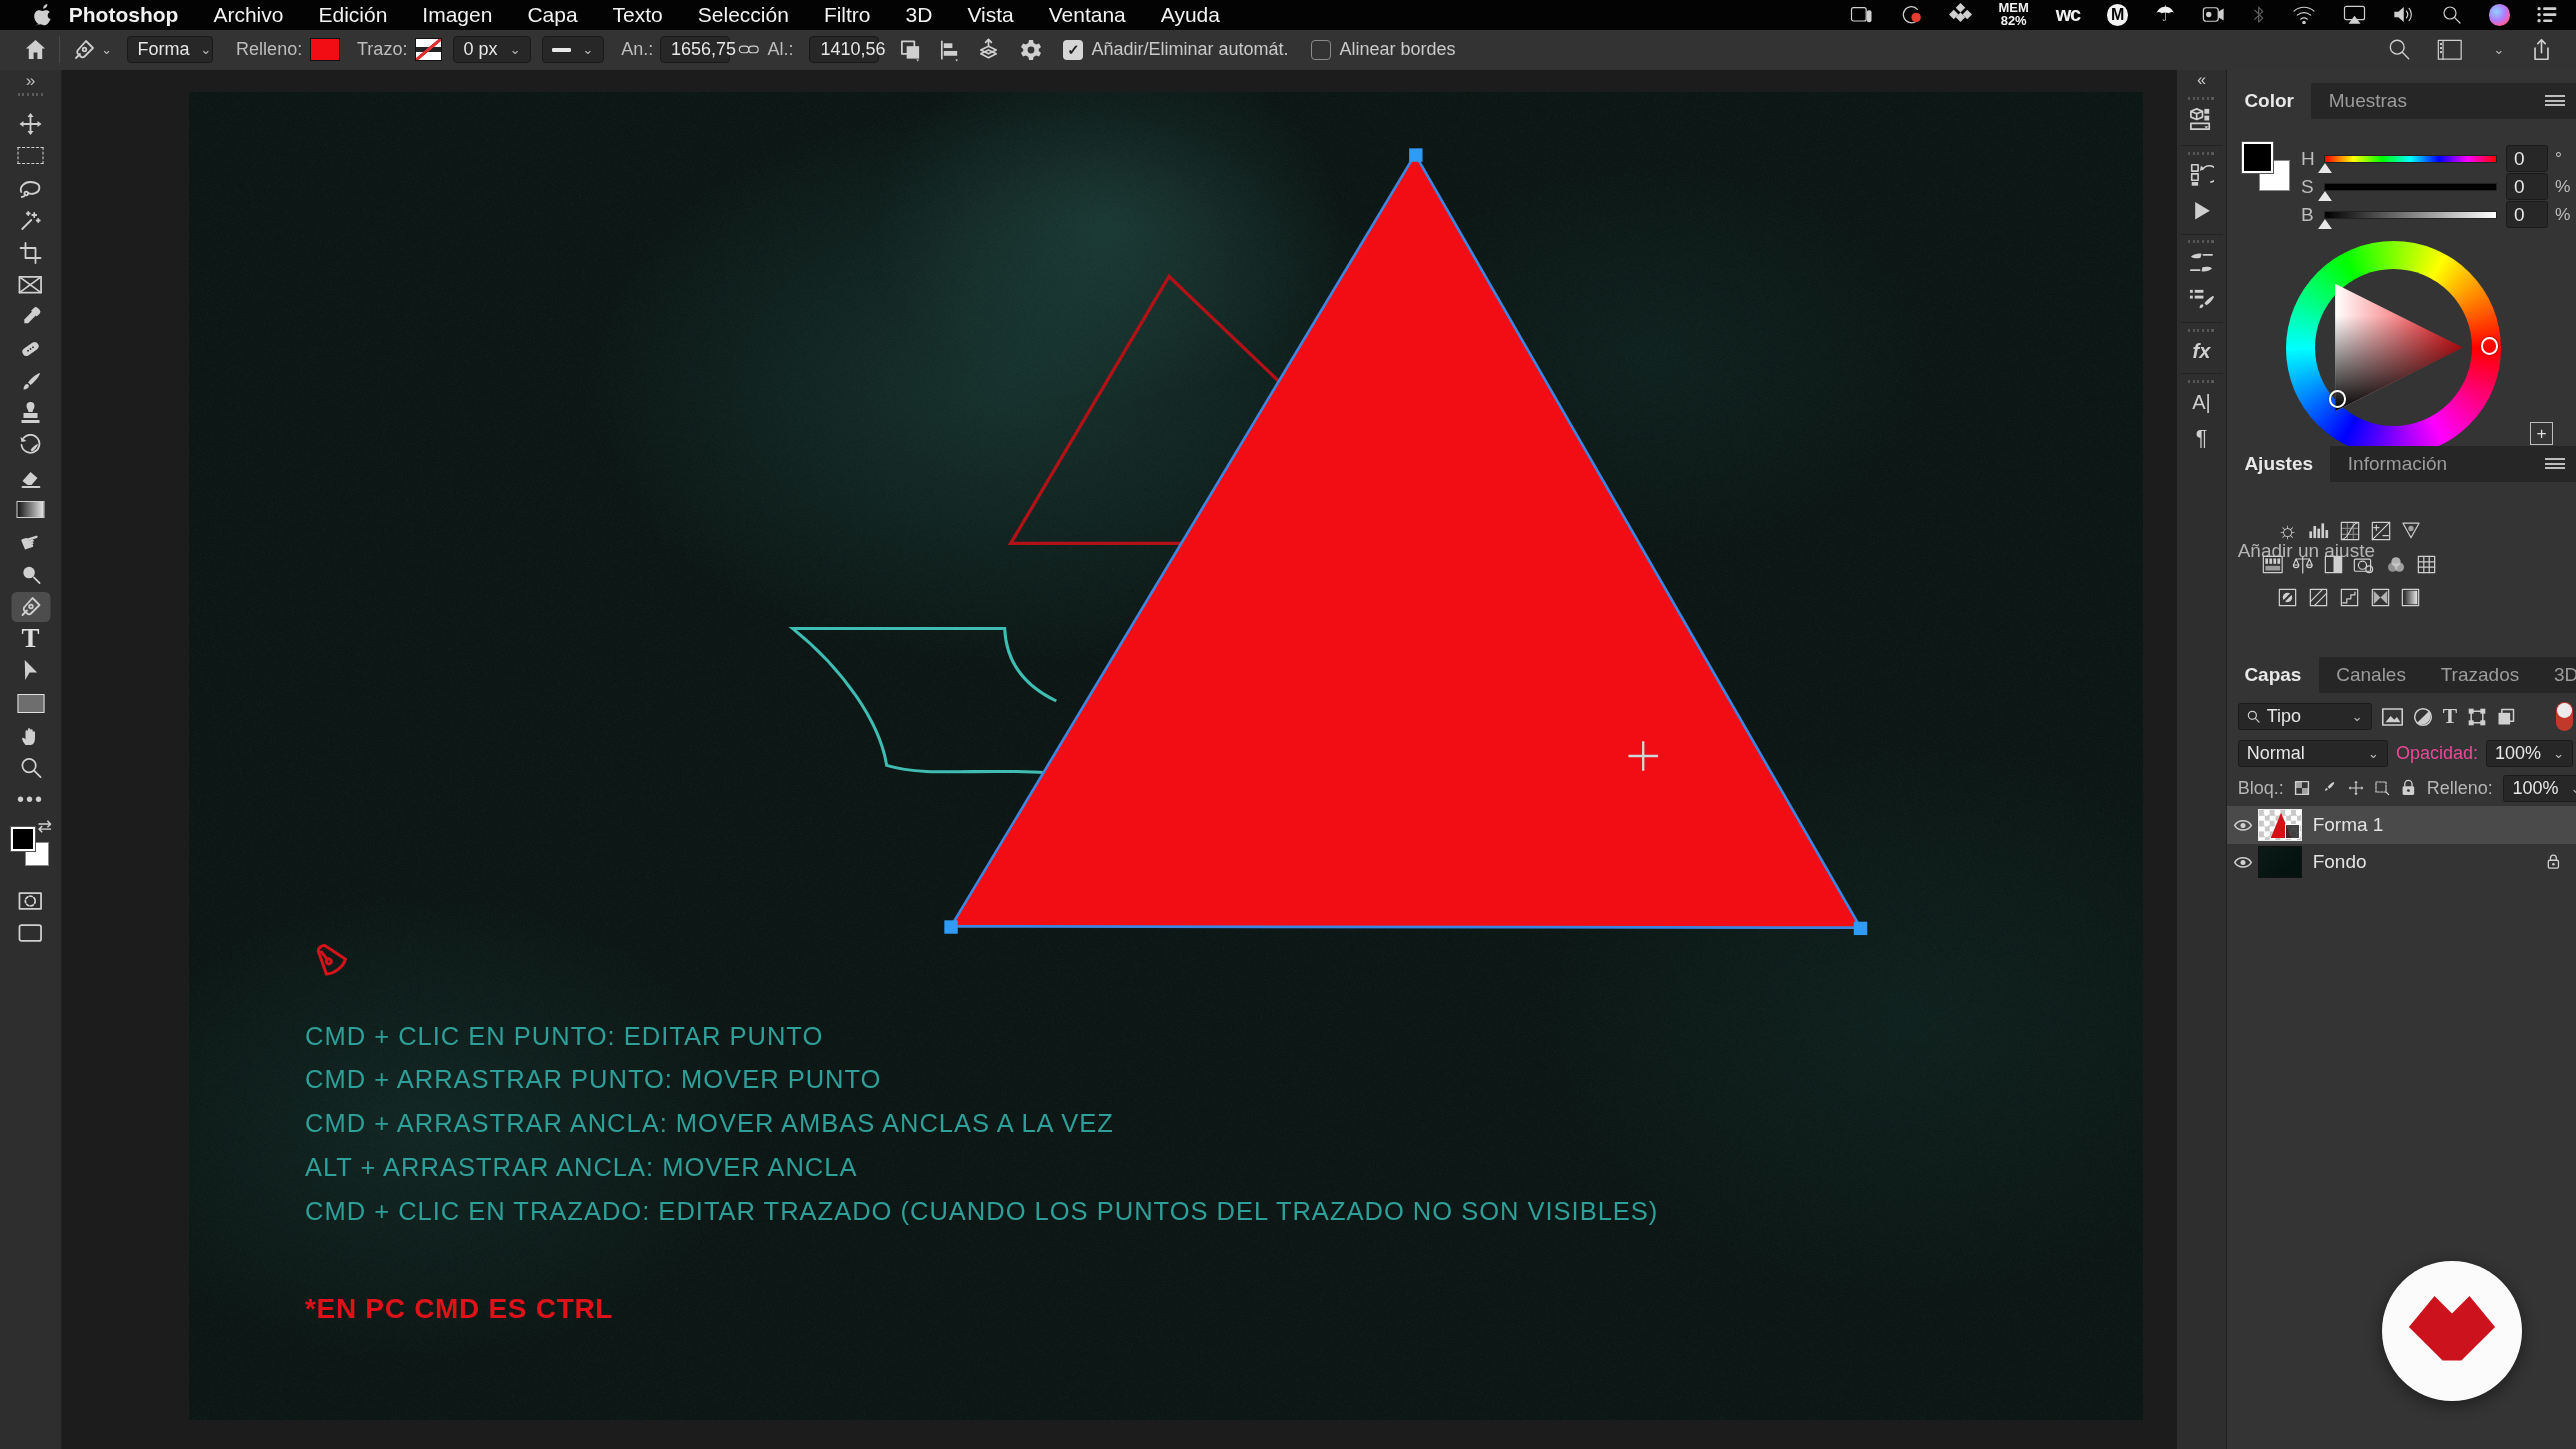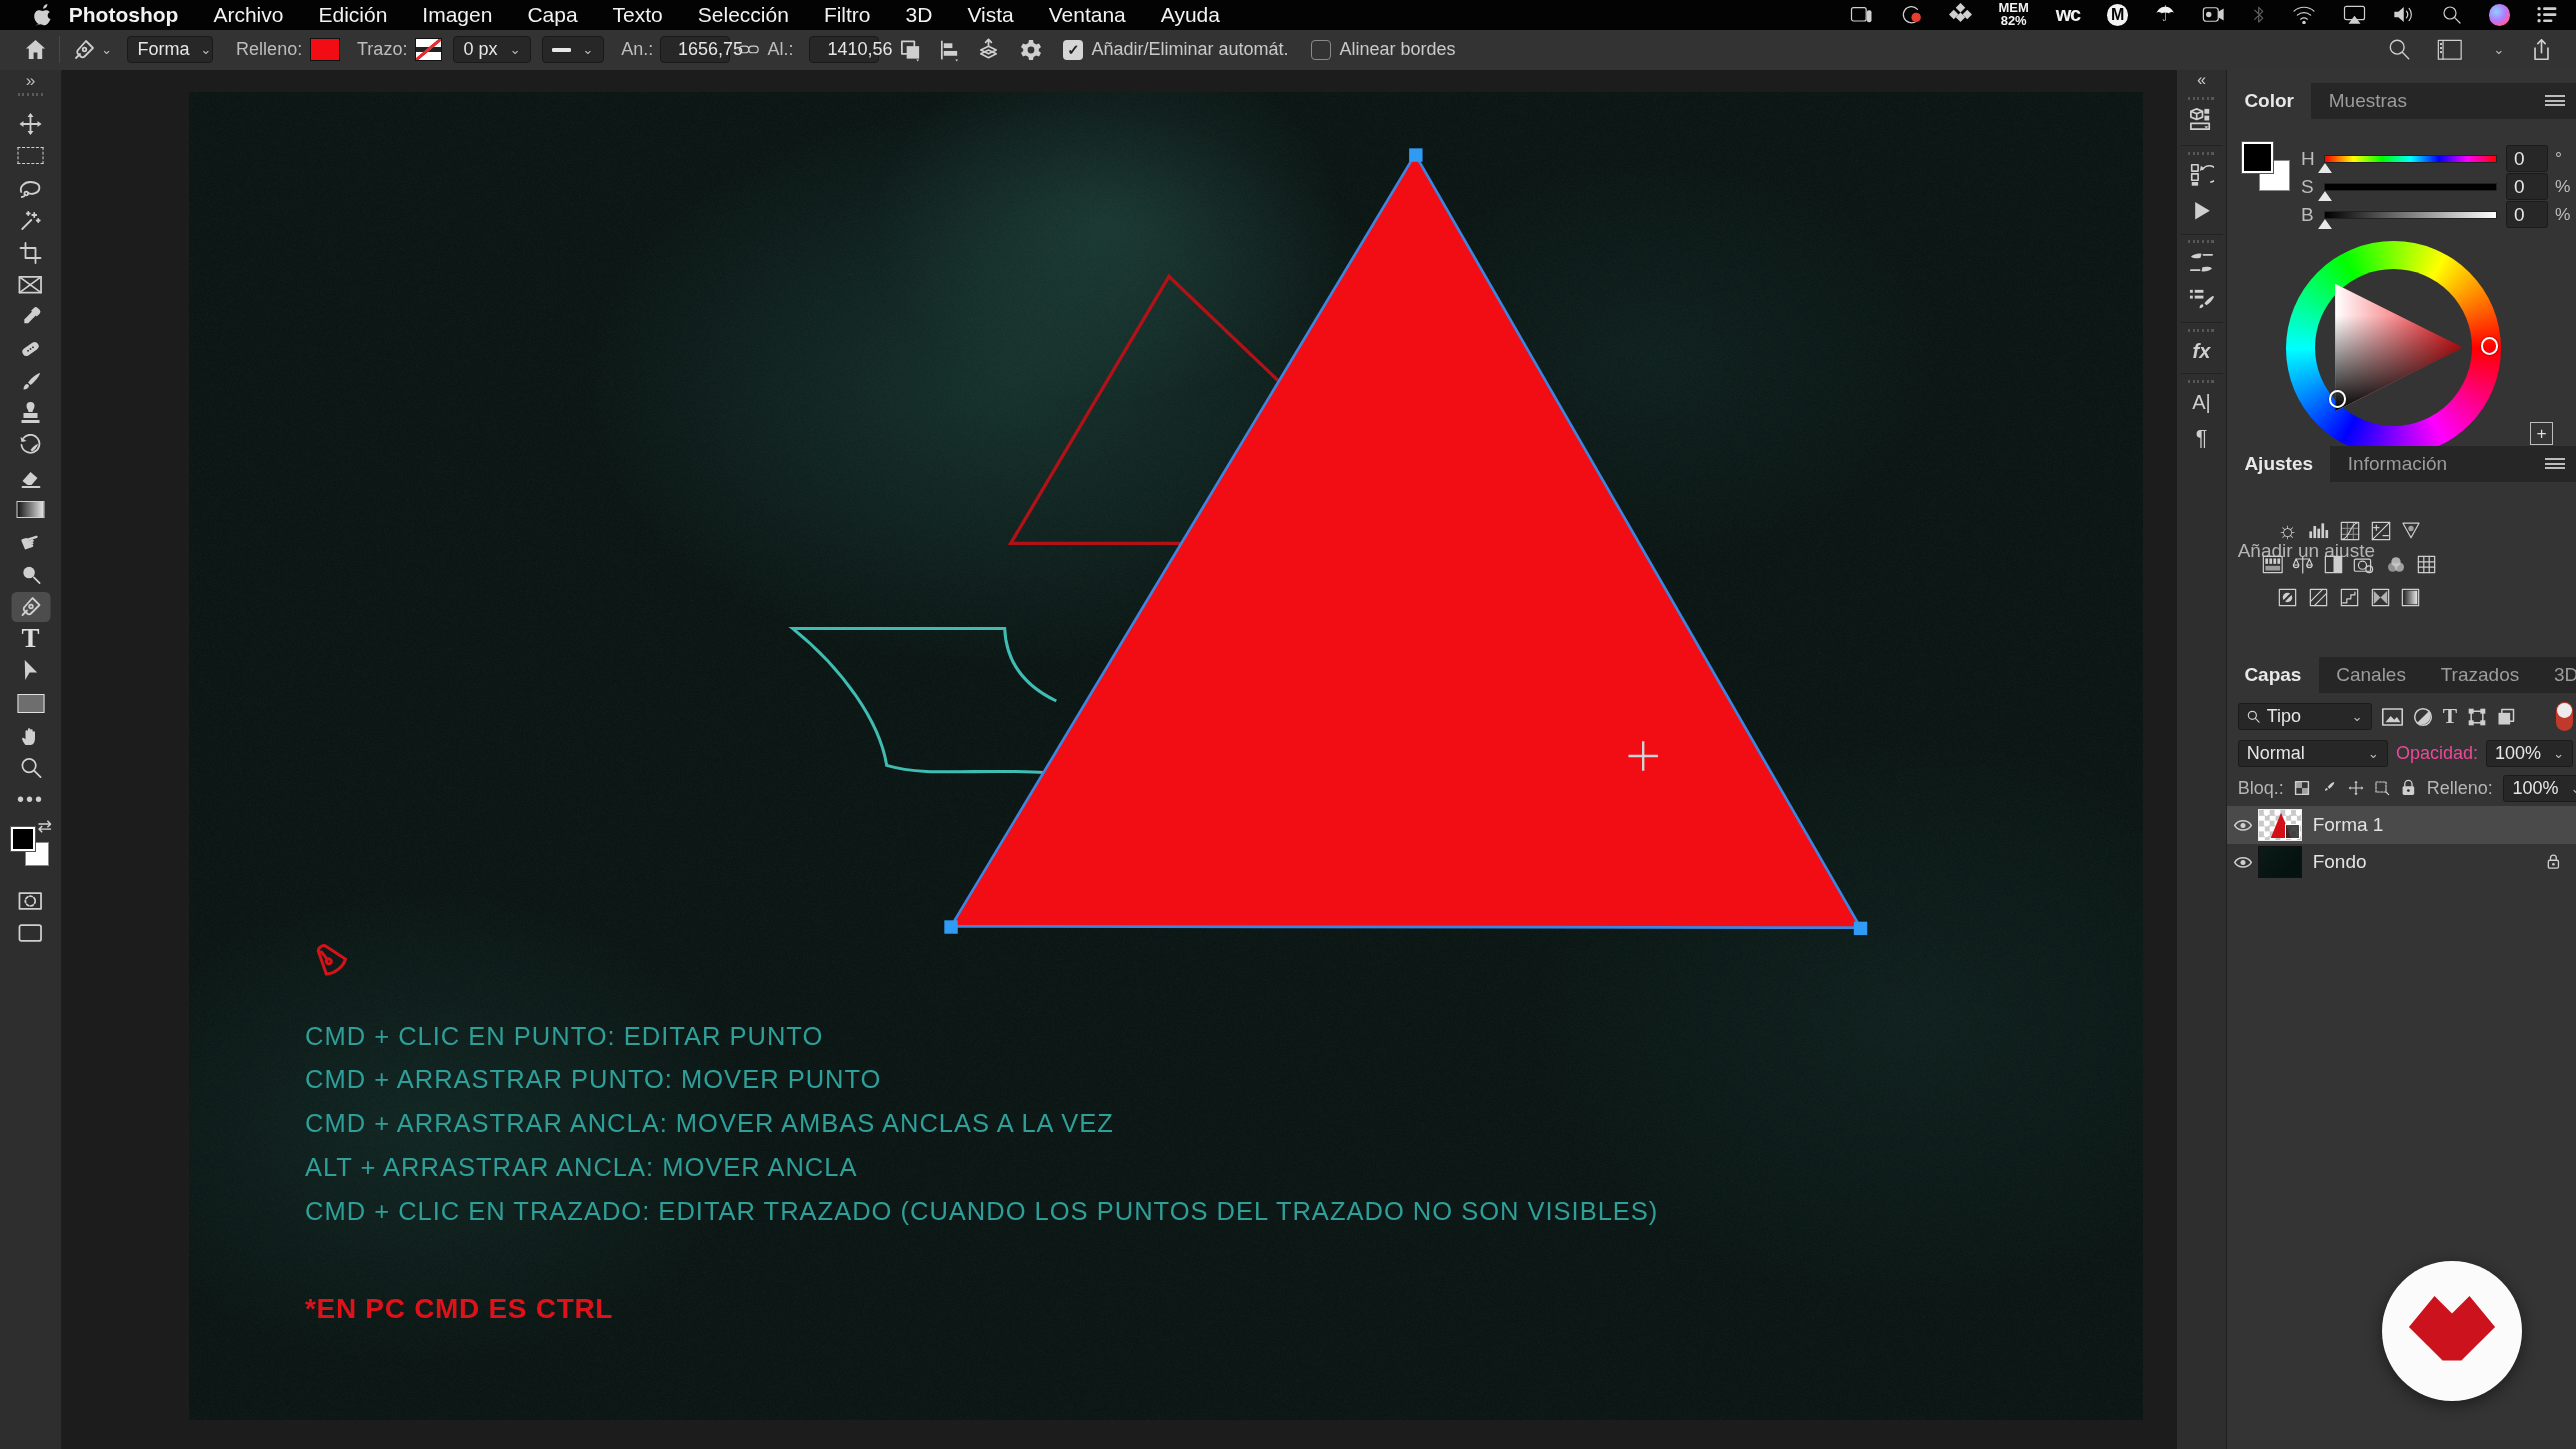--- a/index.html
+++ b/index.html
@@ -23,21 +23,21 @@
   .mem{font-size:13px;line-height:12.7px;font-weight:bold;text-align:center;}
   .wcb{font-weight:bold;font-size:20px;letter-spacing:-1.3px;}
   .mbadge{width:21.5px;height:21.5px;border-radius:50%;background:#f2f2f2;color:#000;font-weight:bold;font-size:16px;display:flex;align-items:center;justify-content:center;}
   .siri{width:21.5px;height:21.5px;border-radius:50%;background:radial-gradient(circle at 35% 35%,#8fd0ff,#b07cff 45%,#ff5fa2 72%,#321d52);}
   .umb{font-size:21.5px;line-height:21.5px;}
 
   
   #optionsbar{position:absolute;left:0;top:29.5px;width:2576px;height:41px;background:#333333;border-bottom:0.7px solid #1f1f1f;display:flex;align-items:center;font-size:18px;color:#c9c9c9;}
   .sep{width:0.7px;height:27px;background:#474747;margin:0 12px;}
   .chev{font-size:13.4px;color:#bdbdbd;margin-left:5.4px;}
-  .fld{background:#272727;border:0.7px solid #191919;border-radius:4px;height:27px;display:flex;align-items:center;padding:0 17px;color:#e6e6e6;}
+  .fld{background:#272727;border:0.7px solid #191919;border-radius:4px;height:27px;display:flex;align-items:center;padding:0 10px;color:#e6e6e6;}
   .drop{background:#272727;border:0.7px solid #191919;border-radius:4px;height:27px;display:flex;align-items:center;gap:10.7px;padding:0 9.4px;color:#e6e6e6;}
   .cb{width:20px;height:20px;border-radius:4px;display:inline-flex;align-items:center;justify-content:center;margin-right:8px;}
   .cb.on{background:#d6d6d6;color:#222;font-weight:bold;font-size:14.8px;}
   .cb.off{border:1.3px solid #8a8a8a;}
 
   
   #toolbar{position:absolute;left:0;top:70px;width:62px;height:1379px;background:#2e2e2e;border-right:0.7px solid #202020;}
   .tool{position:absolute;left:50%;transform:translateX(-50%);width:39px;height:29.5px;display:flex;align-items:center;justify-content:center;}
   .tool.sel{background:#4d4d4d;border-radius:5.4px;}
   .grip{position:absolute;left:50%;transform:translateX(-50%);width:27px;height:3.4px;

